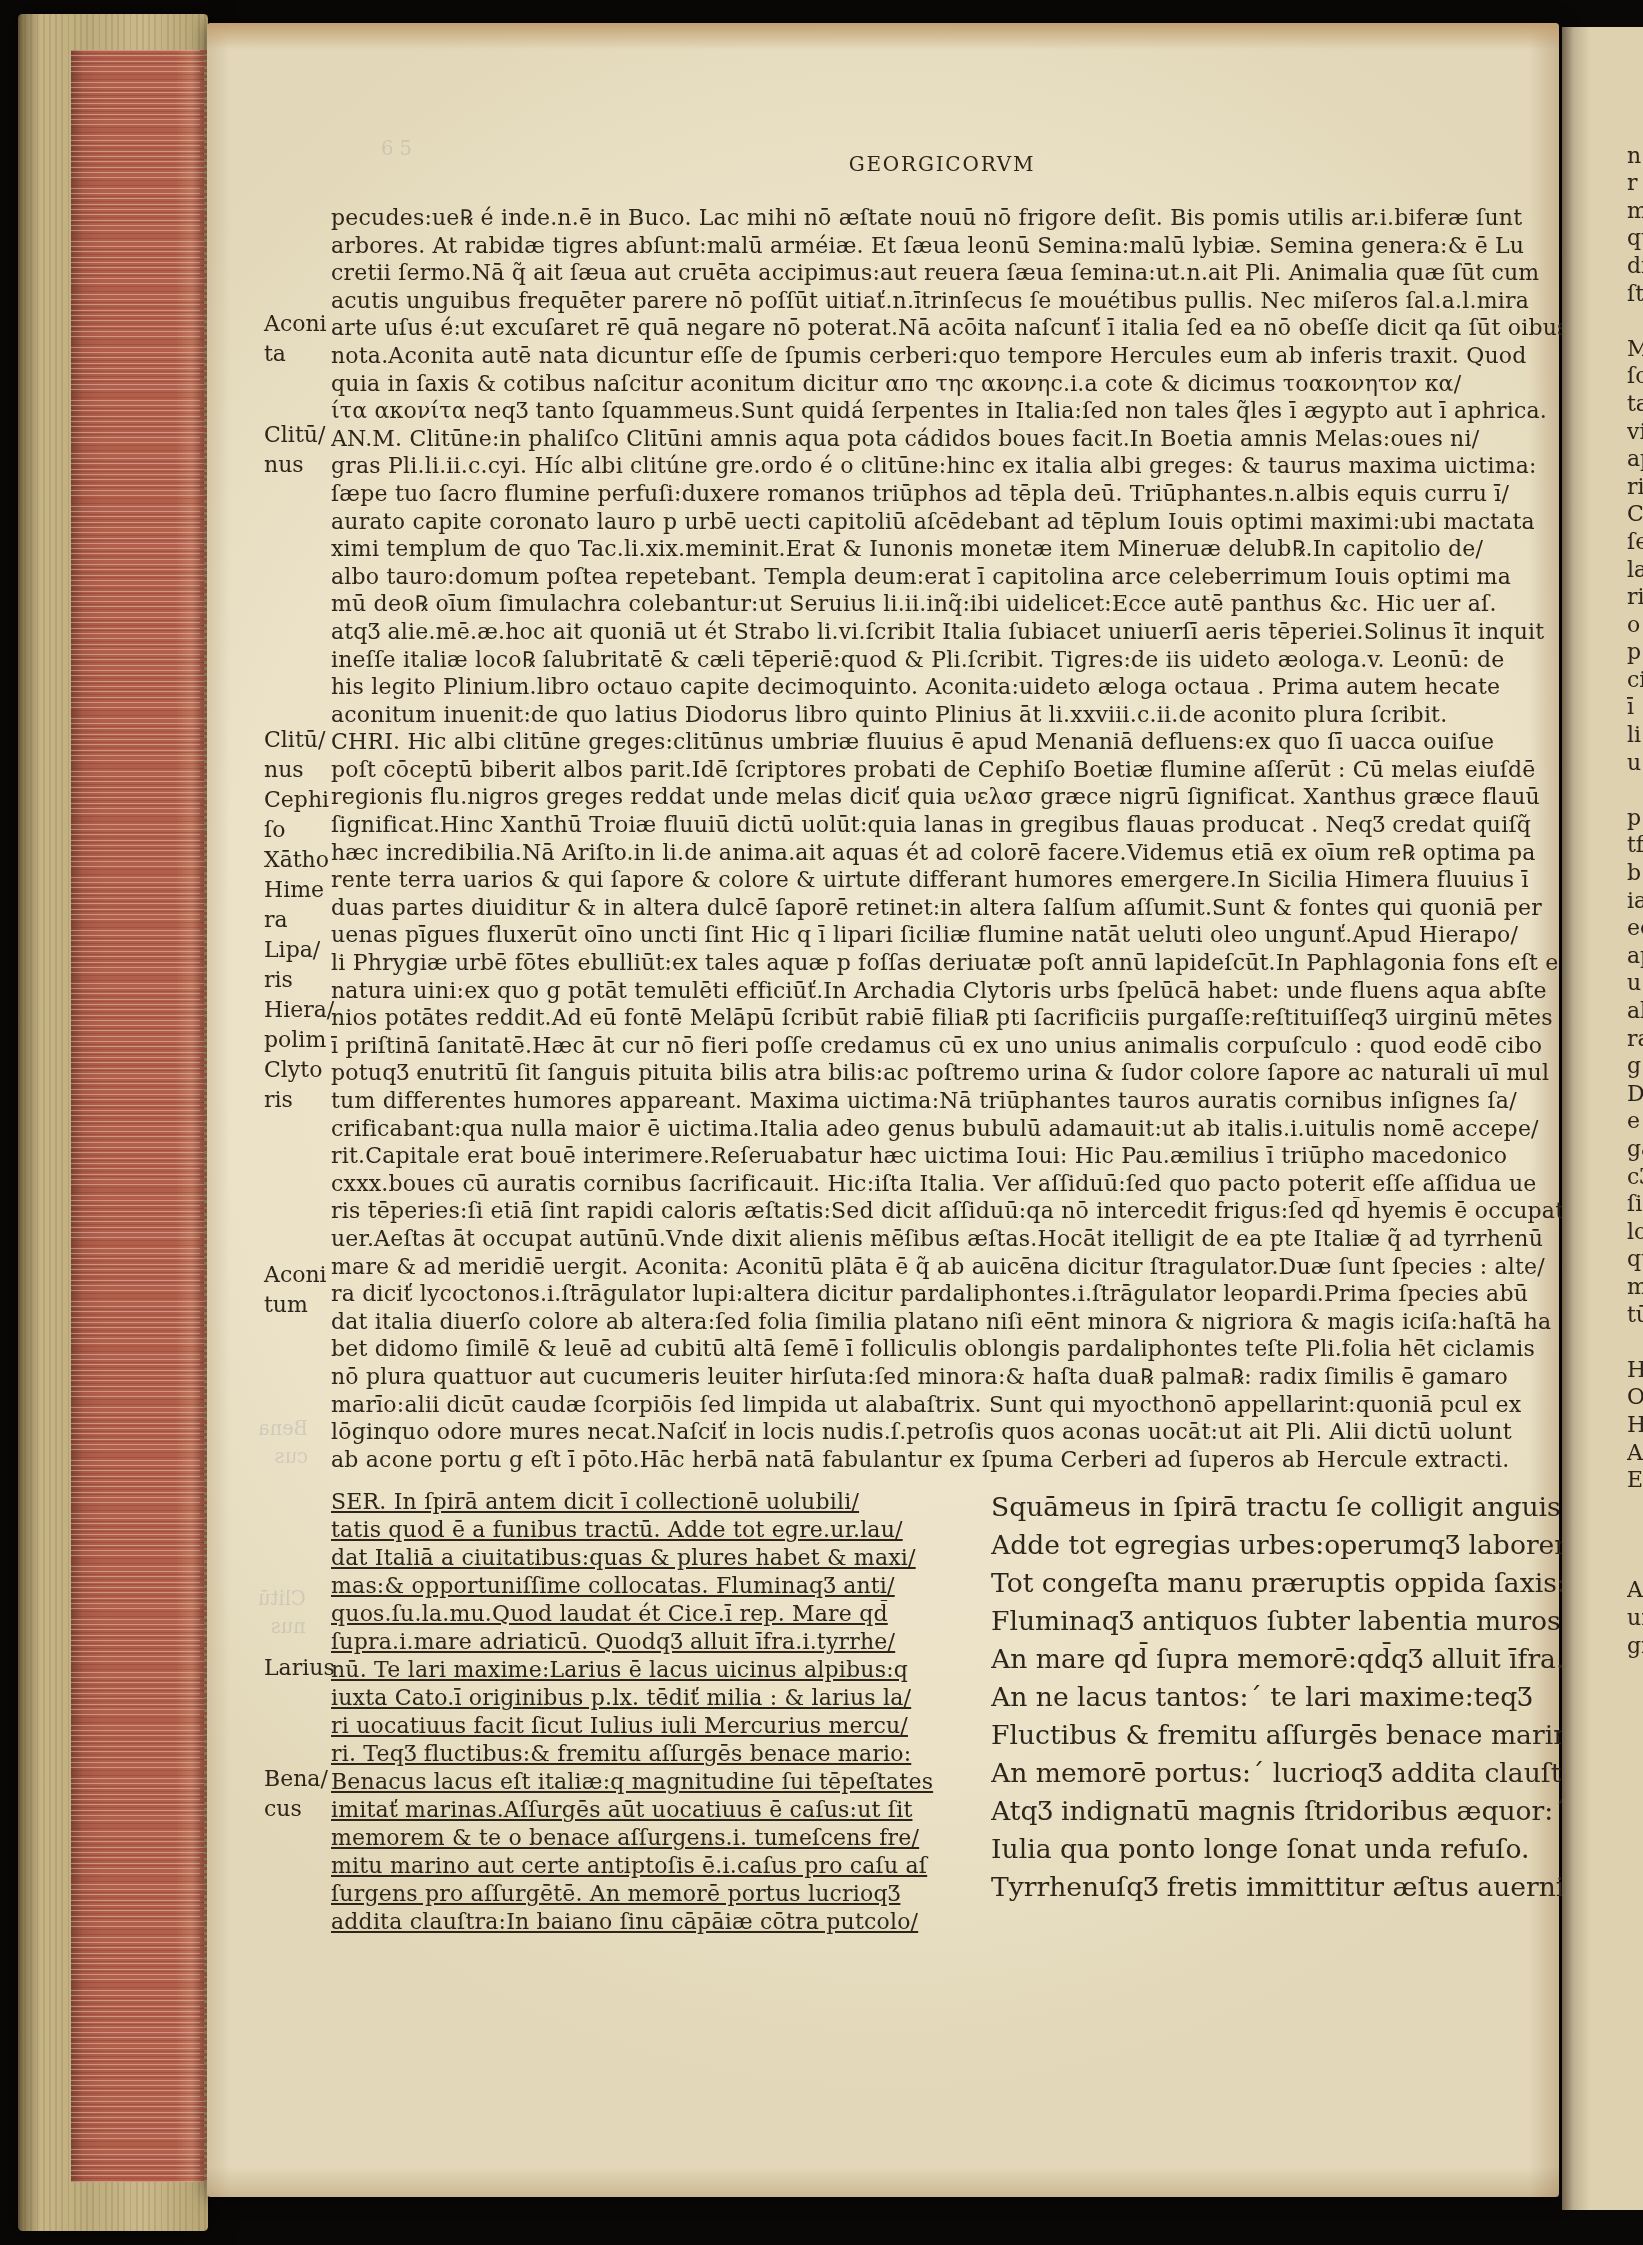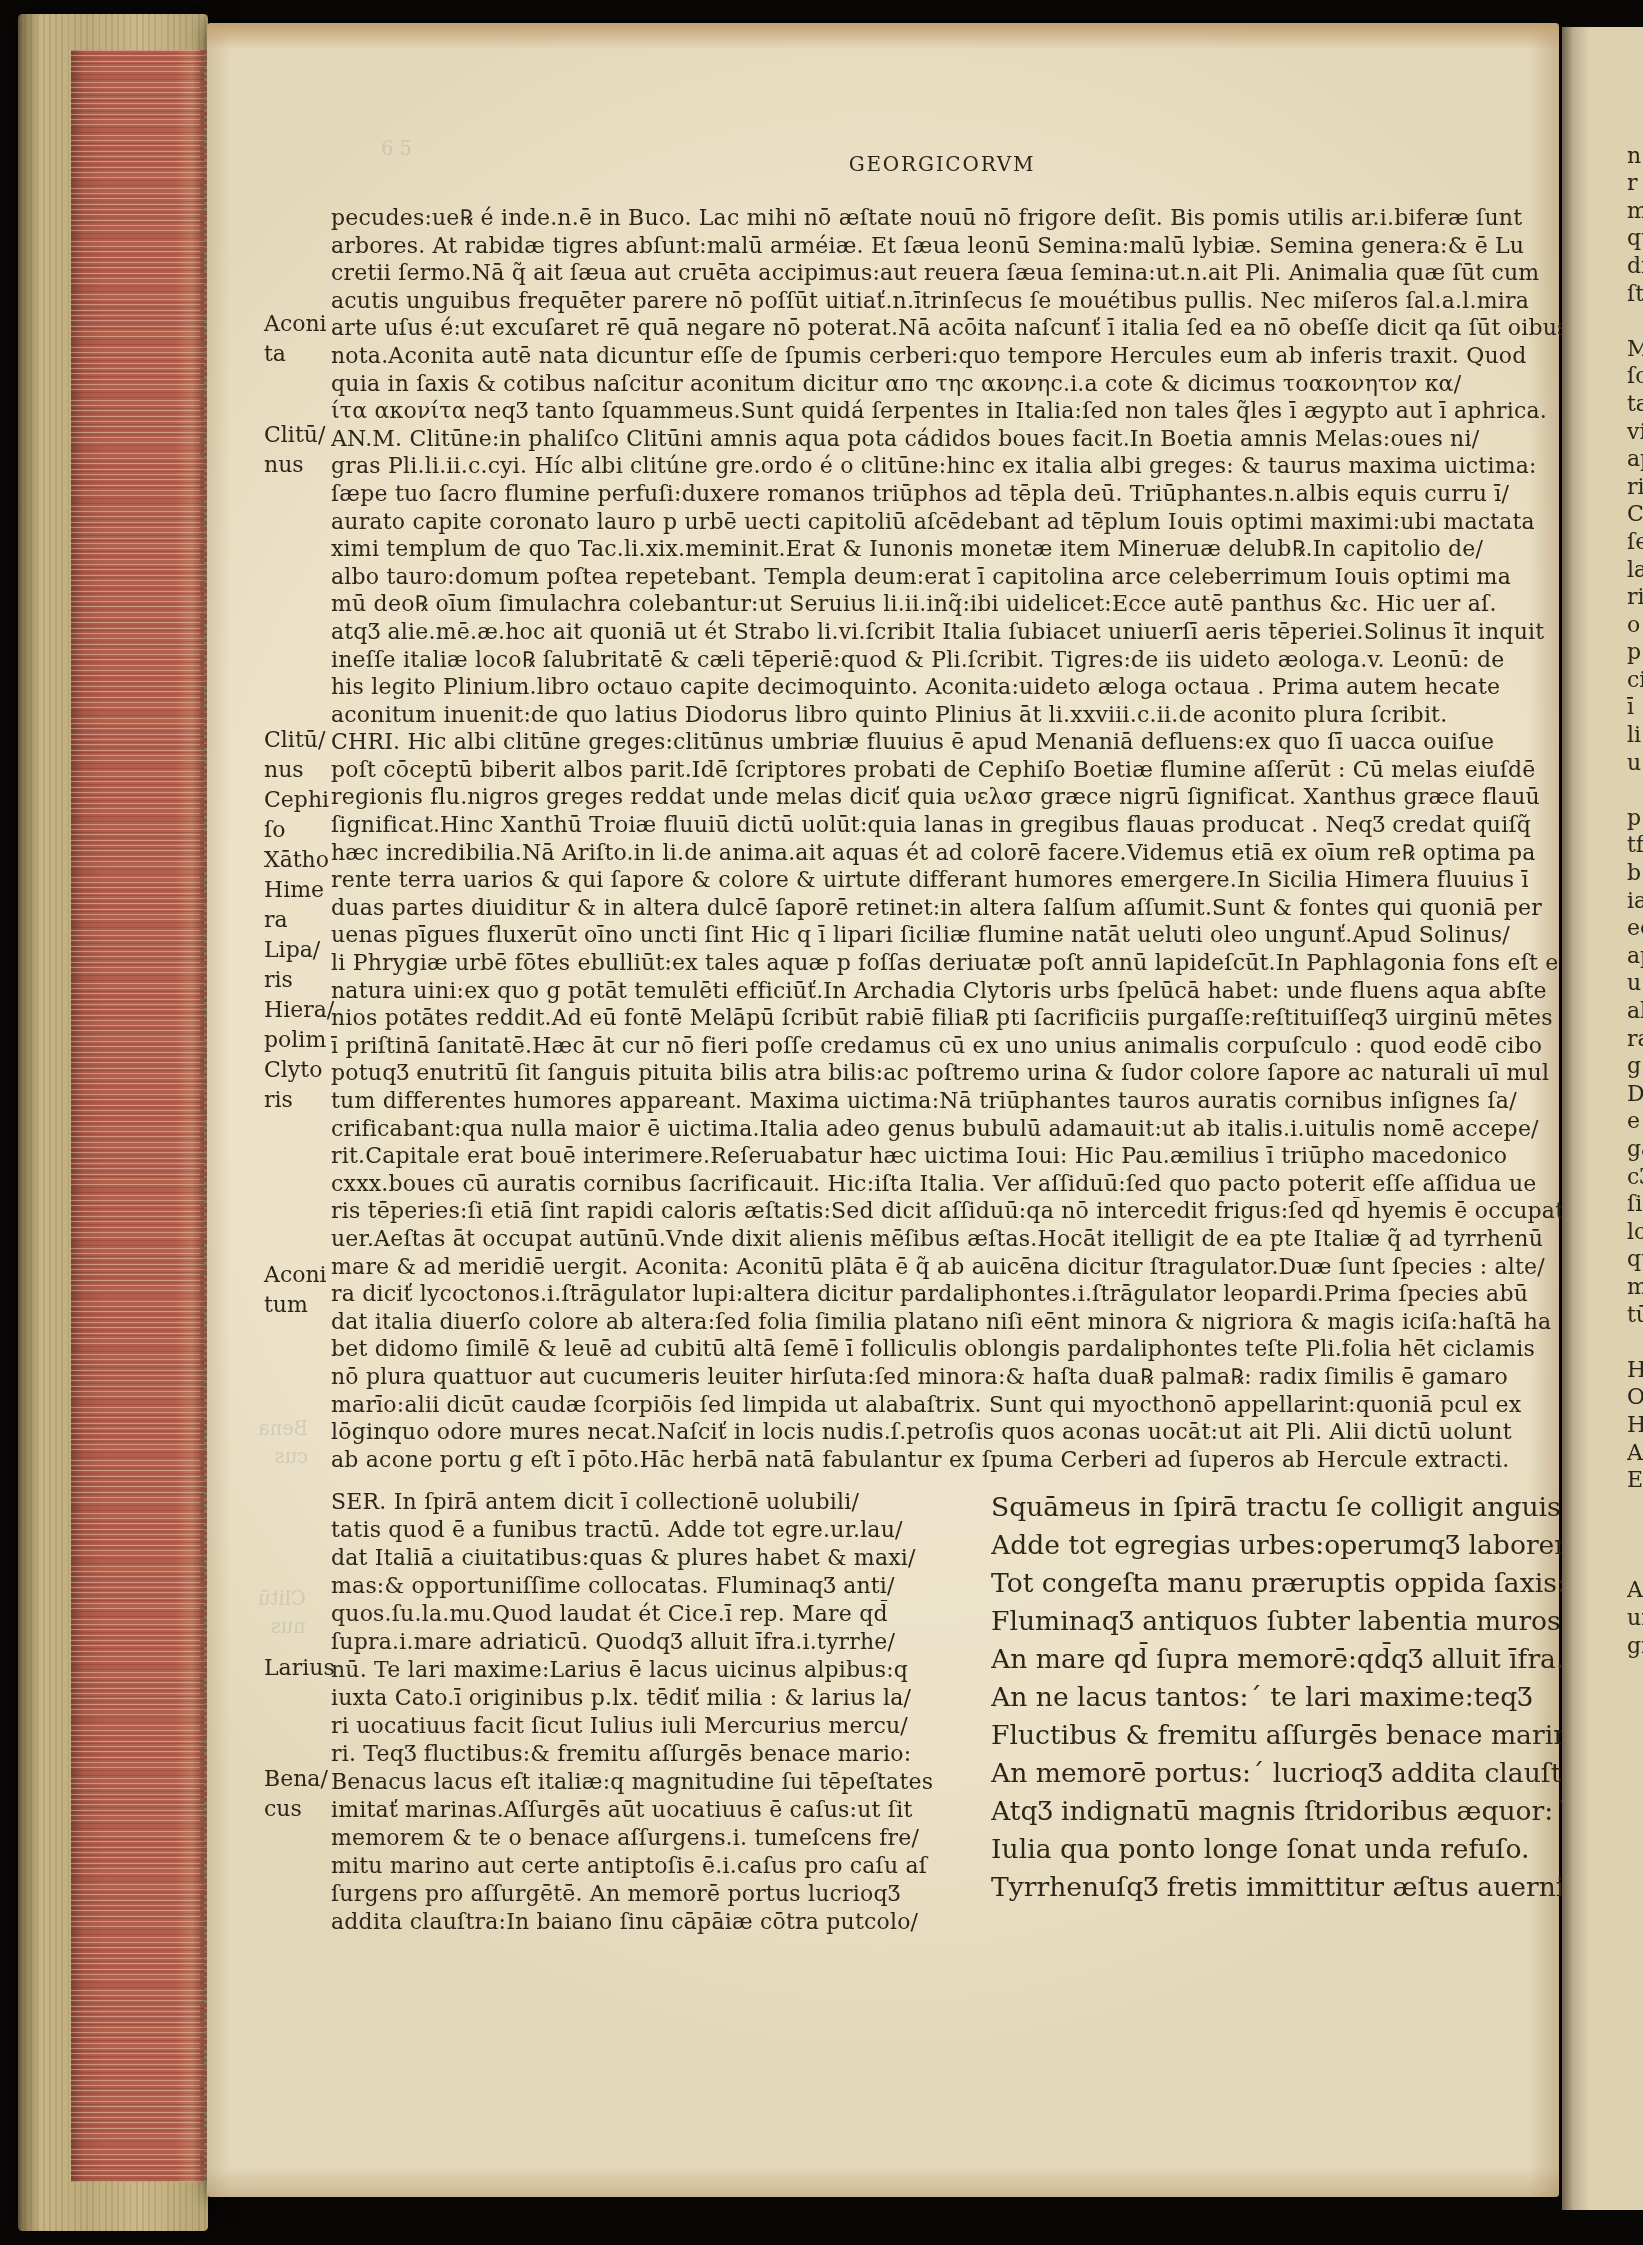--- a/index.html
+++ b/index.html
@@ -35,21 +35,21 @@
       linear-gradient(to right, rgba(40,24,10,.6) 0, rgba(40,24,10,.18) 11.5px, rgba(40,24,10,0) 28px),
       var(--sliver,#ded1af);}
 
   
   .running-title{position:absolute;left:124px;top:129px;width:1222px;margin:0;
     text-align:center;font-size:20px;font-weight:normal;letter-spacing:1.8px;}
   .commentary{position:absolute;left:124px;top:181px;width:1234px;}
   .tline{height:27.6px;line-height:27.6px;font-size:22px;letter-spacing:0.2px;
     white-space:nowrap;overflow:hidden;}
   .col-left{position:absolute;left:124px;top:1465px;width:637px;}
-  .col-left .tline{height:28px;line-height:28px;}
+  .col-left .tline{height:28px;line-height:28px;text-decoration:underline;}
   .col-verse{position:absolute;left:784px;top:1465px;width:576px;}
   .vline{height:38px;line-height:38px;font-size:26.6px;white-space:nowrap;overflow:hidden;}
 
   .margin-note{position:absolute;left:57px;width:66px;font-size:22px;line-height:30px;
     white-space:pre-line;}
 
   .ghost{position:absolute;color:var(--ghost,#7b8097);opacity:.22;font-size:19.5px;
     line-height:27.5px;white-space:pre-line;filter:blur(0.4px);}
   .ghost.mirrored{transform:scaleX(-1);}
 
@@ -91,21 +91,21 @@
         <div class="tline">ineſſe italiæ loco℞ ſalubritatē &amp; cæli tēperiē:quod &amp; Pli.ſcribit.  Tigres:de iis uideto æologa.v.  Leonū: de</div>
         <div class="tline">his legito Plinium.libro octauo capite decimoquinto.  Aconita:uideto æloga octaua . Prima autem hecate</div>
         <div class="tline">aconitum inuenit:de quo latius Diodorus libro quinto Plinius āt li.xxviii.c.ii.de aconito plura ſcribit.</div>
         <div class="tline">CHRI.   Hic albi clitūne greges:clitūnus umbriæ fluuius ē apud Menaniā defluens:ex quo ſī uacca ouiſue</div>
         <div class="tline">poſt cōceptū biberit albos parit.Idē ſcriptores probati de Cephiſo Boetiæ flumine aſſerūt : Cū melas eiuſdē</div>
         <div class="tline">regionis flu.nigros greges reddat unde melas diciť quia υελασ græce nigrū ſignificat. Xanthus græce flauū</div>
         <div class="tline">ſignificat.Hinc Xanthū Troiæ fluuiū dictū uolūt:quia lanas in gregibus flauas producat . NeqƷ credat quiſq̃</div>
         <div class="tline">hæc incredibilia.Nā Ariſto.in li.de anima.ait aquas ét ad colorē facere.Videmus etiā ex oīum re℞ optima pa</div>
         <div class="tline">rente terra uarios &amp; qui ſapore &amp; colore &amp; uirtute differant humores emergere.In Sicilia Himera fluuius ī</div>
         <div class="tline">duas partes diuiditur &amp; in altera dulcē ſaporē retinet:in altera ſalſum aſſumit.Sunt &amp; fontes qui quoniā per</div>
-        <div class="tline">uenas pīgues fluxerūt oīno uncti ſint Hic q ī lipari ſiciliæ flumine natāt ueluti oleo ungunť.Apud Solinus/</div>
+        <div class="tline">uenas pīgues fluxerūt oīno uncti ſint Hic q ī lipari ſiciliæ flumine natāt ueluti oleo ungunť.Apud Hierapo/</div>
         <div class="tline">li Phrygiæ urbē fōtes ebulliūt:ex tales aquæ p foſſas deriuatæ poſt annū lapideſcūt.In Paphlagonia fons eſt e</div>
         <div class="tline">natura uini:ex quo g potāt temulēti efficiūť.In Archadia Clytoris urbs ſpelūcā habet: unde fluens aqua abſte</div>
         <div class="tline">nios potātes reddit.Ad eū fontē Melāpū ſcribūt rabiē filia℞ pti ſacrificiis purgaſſe:reſtituiſſeqƷ uirginū mētes</div>
         <div class="tline">ī priſtinā ſanitatē.Hæc āt cur nō fieri poſſe credamus cū ex uno unius animalis  corpuſculo : quod eodē cibo</div>
         <div class="tline">potuqƷ enutritū ſit ſanguis pituita bilis atra bilis:ac poſtremo urina &amp; ſudor colore ſapore ac naturali uī mul</div>
         <div class="tline">tum differentes humores appareant.  Maxima uictima:Nā triūphantes tauros auratis  cornibus inſignes ſa/</div>
         <div class="tline">crificabant:qua nulla maior ē uictima.Italia adeo genus bubulū adamauit:ut ab italis.i.uitulis nomē accepe/</div>
         <div class="tline">rit.Capitale erat bouē interimere.Reſeruabatur hæc uictima Ioui:  Hic Pau.æmilius ī triūpho macedonico</div>
         <div class="tline">cxxx.boues cū auratis cornibus ſacrificauit.  Hic:iſta Italia.  Ver aſſiduū:ſed quo pacto poterit eſſe aſſidua ue</div>
         <div class="tline">ris tēperies:ſi etiā ſint rapidi caloris æſtatis:Sed dicit aſſiduū:qa nō intercedit frigus:ſed qd̄ hyemis ē occupat</div>

